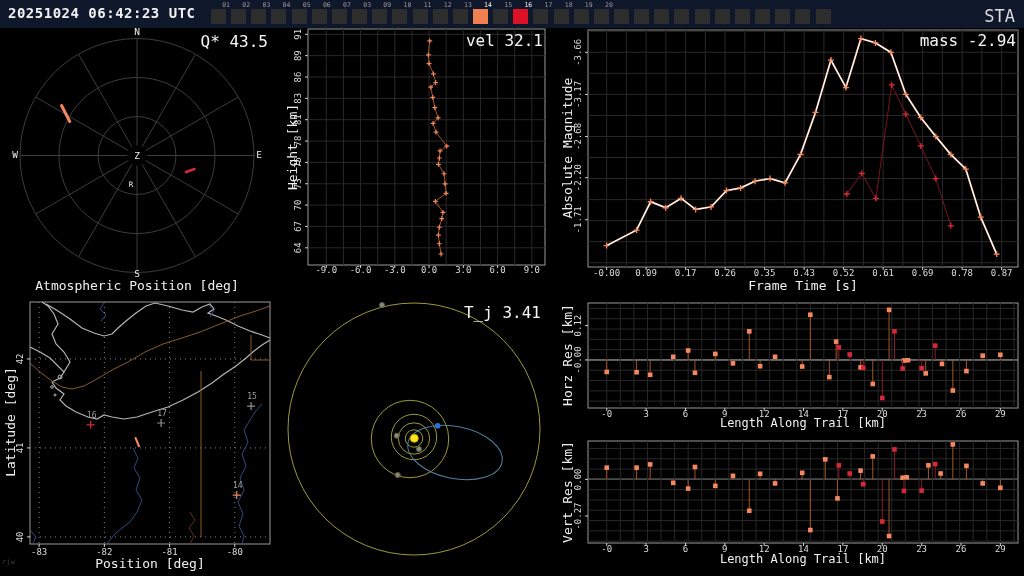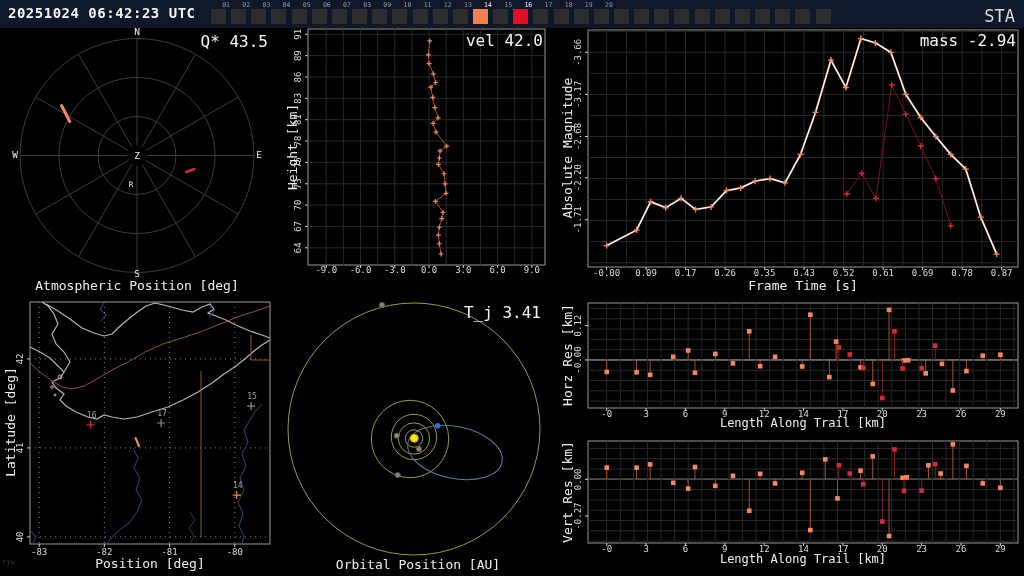--- a/index.html
+++ b/index.html
@@ -676,32 +676,31 @@
         <circle cx="397.7" cy="475" r="2.6" fill="#8a8a78" stroke="#55554a"></circle>
         <circle cx="382" cy="305" r="2.6" fill="#8a8a78" stroke="#55554a"></circle>
         <circle cx="414.3" cy="438.3" r="4" fill="#ffe81a" stroke="#c8a000"></circle>
         <circle cx="437.7" cy="425.7" r="2.8" fill="#2e6fdd"></circle>
       </g>
     </svg>
 
   <div class="lbl stat rgt" style="left:150px;top:32px;width:118px;">Q* 43.5</div>
   <div class="lbl axis-title ctr" style="left:17px;top:278px;width:240px;">Atmospheric Position [deg]</div>
 
-  <div class="lbl stat rgt" style="left:425px;top:31px;width:118px;">vel 42.0</div>
+  <div class="lbl stat rgt" style="left:425px;top:31px;width:118px;">vel 32.1</div>
   <div class="vlabel axis-title" style="left:292px;top:147px;">Height [km]</div>
 
   <div class="lbl stat rgt" style="left:868px;top:31px;width:148px;">mass -2.94</div>
   <div class="vlabel axis-title" style="left:567px;top:148px;">Absolute Magnitude</div>
   <div class="lbl axis-title ctr" style="left:588px;top:278px;width:430px;">Frame Time [s]</div>
 
   <div class="vlabel axis-title" style="left:10px;top:422px;">Latitude [deg]</div>
   <div class="lbl axis-title ctr" style="left:30px;top:556px;width:240px;">Position [deg]</div>
 
   <div class="lbl stat rgt" style="left:428px;top:303px;width:113px;">T_j 3.41</div>
-  <div class="lbl axis-title ctr" style="left:293px;top:557px;width:250px;">Orbital Position [AU]</div>
 
   <div class="vlabel axis-title" style="left:567px;top:355px;">Horz Res [km]</div>
   <div class="lbl axis-title ctr" style="left:588px;top:416px;width:430px;font-size:12px;">Length Along Trail [km]</div>
   <div class="vlabel axis-title" style="left:567px;top:492px;">Vert Res [km]</div>
   <div class="lbl axis-title ctr" style="left:588px;top:552px;width:430px;font-size:12px;">Length Along Trail [km]</div>
 
   <div id="watermark" class="lbl">rjw</div>
 </div>
 
 </body></html>

